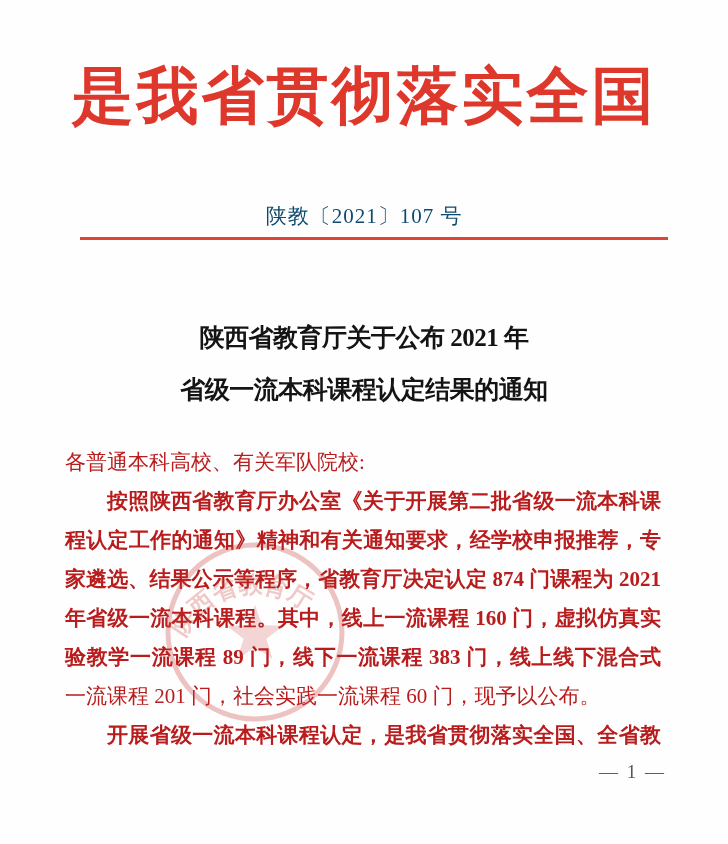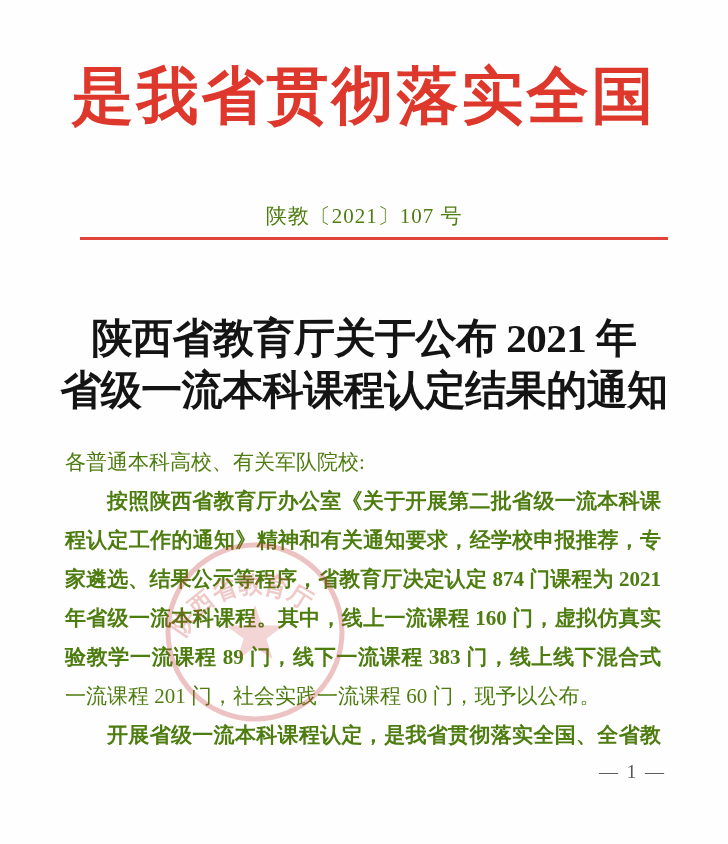--- a/index.html
+++ b/index.html
@@ -16,43 +16,43 @@
     color:#de372c;
     font-size:62px;
     line-height:72px;
     font-weight:bold;
     letter-spacing:3px;
     white-space:nowrap;
   }
   .doc-number{
     margin-top:72px;
     text-align:center;
-    color:#4d7c0f;
+    color:#0c4a6e;
     font-size:21px;
     line-height:24px;
     letter-spacing:1px;
   }
   .red-divider{
     margin:9px 0 0 80px;
     width:588px;
     height:3px;
     background:#e04438;
   }
   .doc-title{
     margin-top:72px;
     text-align:center;
     color:#141414;
     font-weight:bold;
-    font-size:41px;
+    font-size:25px;
     line-height:52px;
     letter-spacing:-0.5px;
   }
   .body-text{
     margin:27px 67px 0 65px;
-    color:#4d7c0f;
+    color:#b91c1c;
     font-size:21px;
     line-height:39px;
   }
   .line{white-space:normal;}
   .indent{text-indent:2em;}
   .jl{text-align:justify;text-align-last:justify;font-weight:bold;}
   .page-number{
     margin-top:6px;
     padding-right:62px;
     text-align:right;

